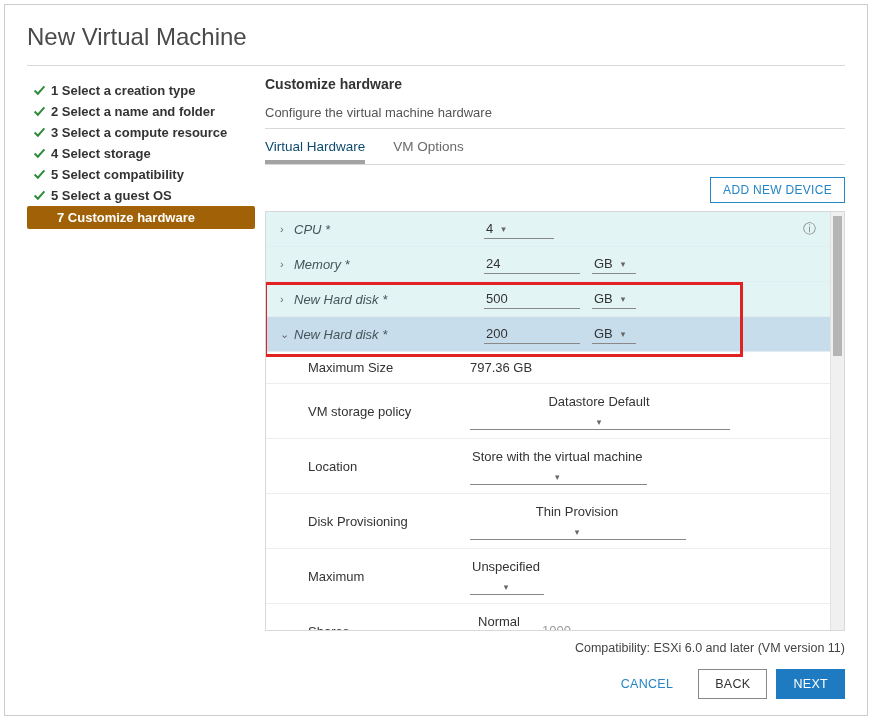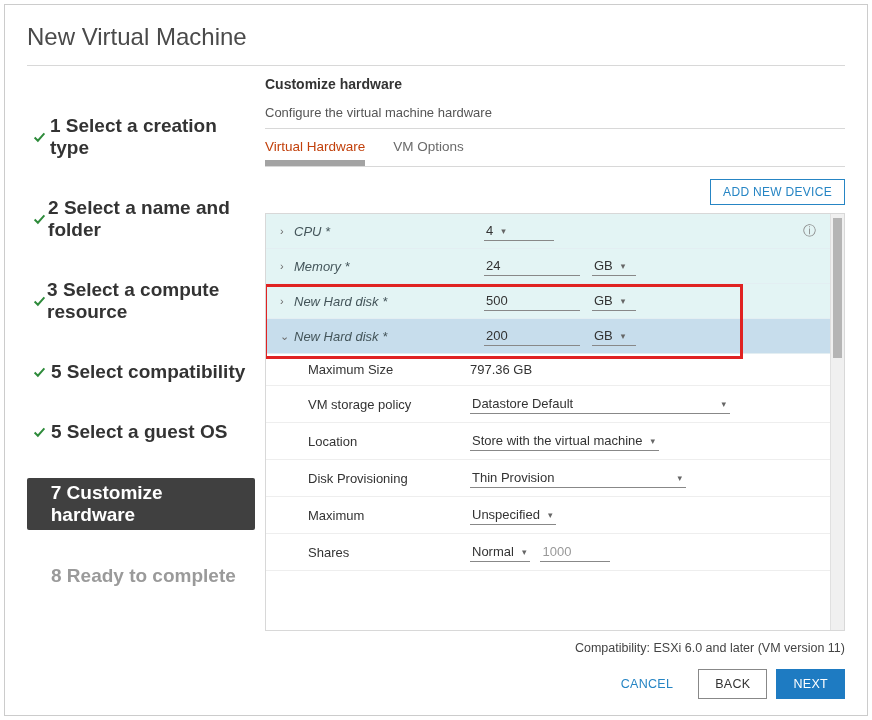--- a/index.html
+++ b/index.html
@@ -23,33 +23,33 @@
   }
   .dialog-title {
     font-size: 24px;
     font-weight: 300;
     color: #4a4a4a;
     margin-bottom: 14px;
   }
   .hr { border-top: 1px solid #d8d8d8; margin-bottom: 10px; }
   .content-row { display: flex; flex: 1; overflow: hidden; }
   .wizard-steps { width: 228px; padding-top: 4px; }
-  .step { display: flex; padding: 3px 6px; font-size: 19px; font-weight: 600; color: #333; margin-top: 32px; }
+  .step { display: flex; padding: 3px 6px; font-size: 13px; font-weight: 600; color: #333; }
   .step .check { color: #2e8b3b; font-size: 13px; width: 18px; display: inline-flex; align-items: center; }
   .step .check svg { width: 13px; height: 13px; }
-  .step-active { background: #404040; color: #fff; border-radius: 2px; padding: 4px 6px; }
+  .step-active { background: #a16207; color: #fff; border-radius: 2px; padding: 4px 12px; }
   .step-active .num { width: 18px; display: inline-block; }
   .step-future { color: #9a9a9a; font-weight: 600; padding-left: 24px; }
   .main { flex: 1; padding-left: 10px; display: flex; flex-direction: column; overflow: hidden; }
   .section-title { font-size: 14px; font-weight: 600; color: #333; margin-bottom: 13px; }
   .section-sub { font-size: 13px; color: #555; margin-bottom: 8px; }
   .hr-thin { border-top: 1px solid #d8d8d8; margin-bottom: 10px; }
   .tabs { display: flex; gap: 28px; border-bottom: 1px solid #d8d8d8; margin-bottom: 12px; }
   .tab { padding-bottom: 6px; color: #6a6a6a; font-size: 13.5px; cursor: pointer; }
-  .tab.active { color: #c2410c; border-bottom: 6px solid #a3a3a3; font-weight: 400; }
+  .tab.active { color: #0c4a6e; border-bottom: 4px solid #a3a3a3; font-weight: 400; }
   .add-row { display: flex; justify-content: flex-end; margin-bottom: 8px; }
   .btn-add { background: #fff; border: 1px solid #2685c4; color: #2685c4; padding: 5px 12px; font-size: 12px; letter-spacing: 0.3px; cursor: pointer; }
   .hardware-panel {
     border: 1px solid #d8d8d8;
     flex: 1;
     overflow: hidden;
     position: relative;
     display: flex;
   }
   .rows-host { flex: 1; overflow: hidden; }
@@ -107,21 +107,21 @@
     align-items: center;
     padding: 8px 14px 8px 42px;
     border-bottom: 1px solid #eee;
   }
   .detail-label { width: 162px; color: #333; font-size: 13px; }
   .detail-val { color: #333; font-size: 13px; }
   .sel-field {
     border: none; border-bottom: 1px solid #888;
     padding: 2px 4px 2px 2px;
     display: inline-flex; align-items: center; justify-content: space-between;
-    gap: 8px; font-size: 13px; color: #333;
+    gap: 8px; font-size: 13px; color: #333; flex-direction: column;
   }
   .highlight-box {
     position: absolute;
     border: 3px solid #e02222;
     pointer-events: none;
     z-index: 10;
   }
   .footer {
     display: flex;
     justify-content: flex-end;
@@ -168,36 +168,41 @@
             </svg>
           </span>
         <span>3 Select a compute resource</span>
       </div>
       <div class="step">
         <span class="check">
             <svg viewBox="0 0 16 16">
               <path d="M2 8 L6 12 L14 3" stroke="#2e8b3b" stroke-width="2.4" fill="none"></path>
             </svg>
           </span>
+        <span>4 Select storage</span>
+      </div>
+      <div class="step">
+        <span class="check">
+            <svg viewBox="0 0 16 16">
+              <path d="M2 8 L6 12 L14 3" stroke="#2e8b3b" stroke-width="2.4" fill="none"></path>
+            </svg>
+          </span>
         <span>5 Select compatibility</span>
       </div>
       <div class="step">
         <span class="check">
             <svg viewBox="0 0 16 16">
               <path d="M2 8 L6 12 L14 3" stroke="#2e8b3b" stroke-width="2.4" fill="none"></path>
             </svg>
           </span>
         <span>5 Select a guest OS</span>
       </div>
       <div class="step step-active">
         <span class="num"></span>
         <span>7 Customize hardware</span>
-      </div>
-      <div class="step step-future">
-        <span>8 Ready to complete</span>
       </div>
     </div>
 
     <div class="main">
       <div class="section-title">Customize hardware</div>
       <div class="section-sub">Configure the virtual machine hardware</div>
       <div class="hr-thin"></div>
 
       <div class="tabs">
         <div class="tab active">Virtual Hardware</div>

